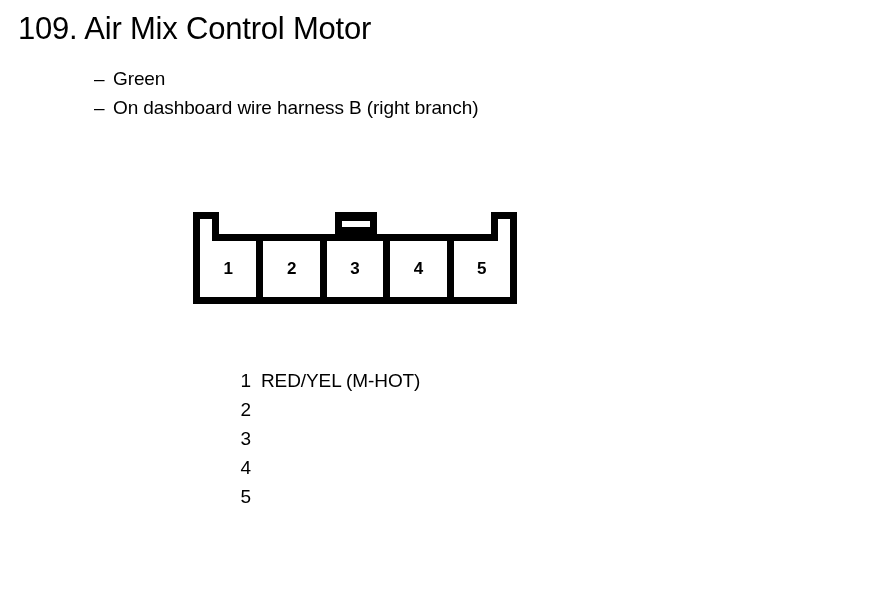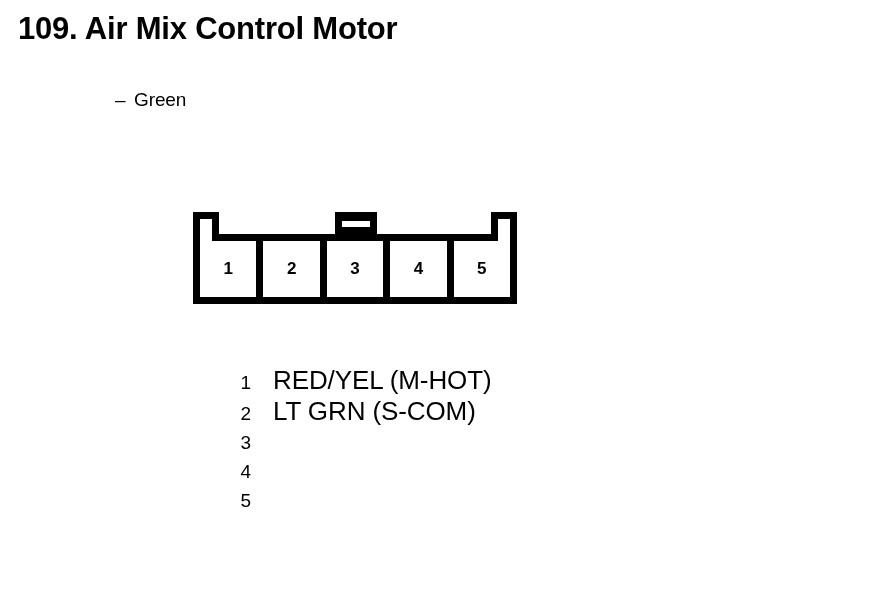--- a/index.html
+++ b/index.html
@@ -15,32 +15,31 @@
     color: #000000;
     overflow: hidden;
   }
 
   
   #page-title {
     position: absolute;
     left: 18px;
     top: 11px;
     font-size: 31px;
-    font-weight: bold;
+    font-weight: normal;
     letter-spacing: -0.2px;
     white-space: nowrap;
     line-height: 36px;
   }
 
   
   #description-list {
     position: absolute;
-    left: 115px;
+    left: 94px;
     top: 64px;
-    margin-top: 21px;
   }
   .desc-line {
     font-size: 19px;
     line-height: 29px;
     white-space: nowrap;
     letter-spacing: -0.1px;
   }
   .desc-dash {
     display: inline-block;
     width: 19px;
@@ -136,37 +135,40 @@
     line-height: 29px;
     white-space: nowrap;
   }
   .pin-number {
     width: 19px;
     text-align: right;
     font-size: 19px;
     letter-spacing: -0.1px;
   }
   .pin-desc {
-    margin-left: 22px;
-    font-size: 26px;
+    margin-left: 10px;
+    font-size: 19px;
     letter-spacing: -0.1px;
   }
 </style>
 </head>
 <body>
 
 <div id="page-title">109. Air Mix Control Motor</div>
 
 <div id="description-list">
 
   <div class="desc-line">
     <span class="desc-dash">–</span><span>Green</span>
   </div>
 
 
+  <div class="desc-line">
+    <span class="desc-dash">–</span><span>On dashboard wire harness B (right branch)</span>
+  </div>
 
 </div>
 
 <div id="connector-diagram">
 
   <div class="conn-body"></div>
 
   <div class="notch notch-left"></div>
   <div class="notch notch-right"></div>
 
@@ -196,21 +198,20 @@
 
 <div id="pin-legend">
 
   <div class="pin-row">
     <span class="pin-number">1</span>
     <span class="pin-desc">RED/YEL (M-HOT)</span>
   </div>
 
   <div class="pin-row">
     <span class="pin-number">2</span>
-    <span class="pin-desc">LT GRN (S-COM)</span>
   </div>
 
   <div class="pin-row">
     <span class="pin-number">3</span>
   </div>
 
   <div class="pin-row">
     <span class="pin-number">4</span>
   </div>
 

